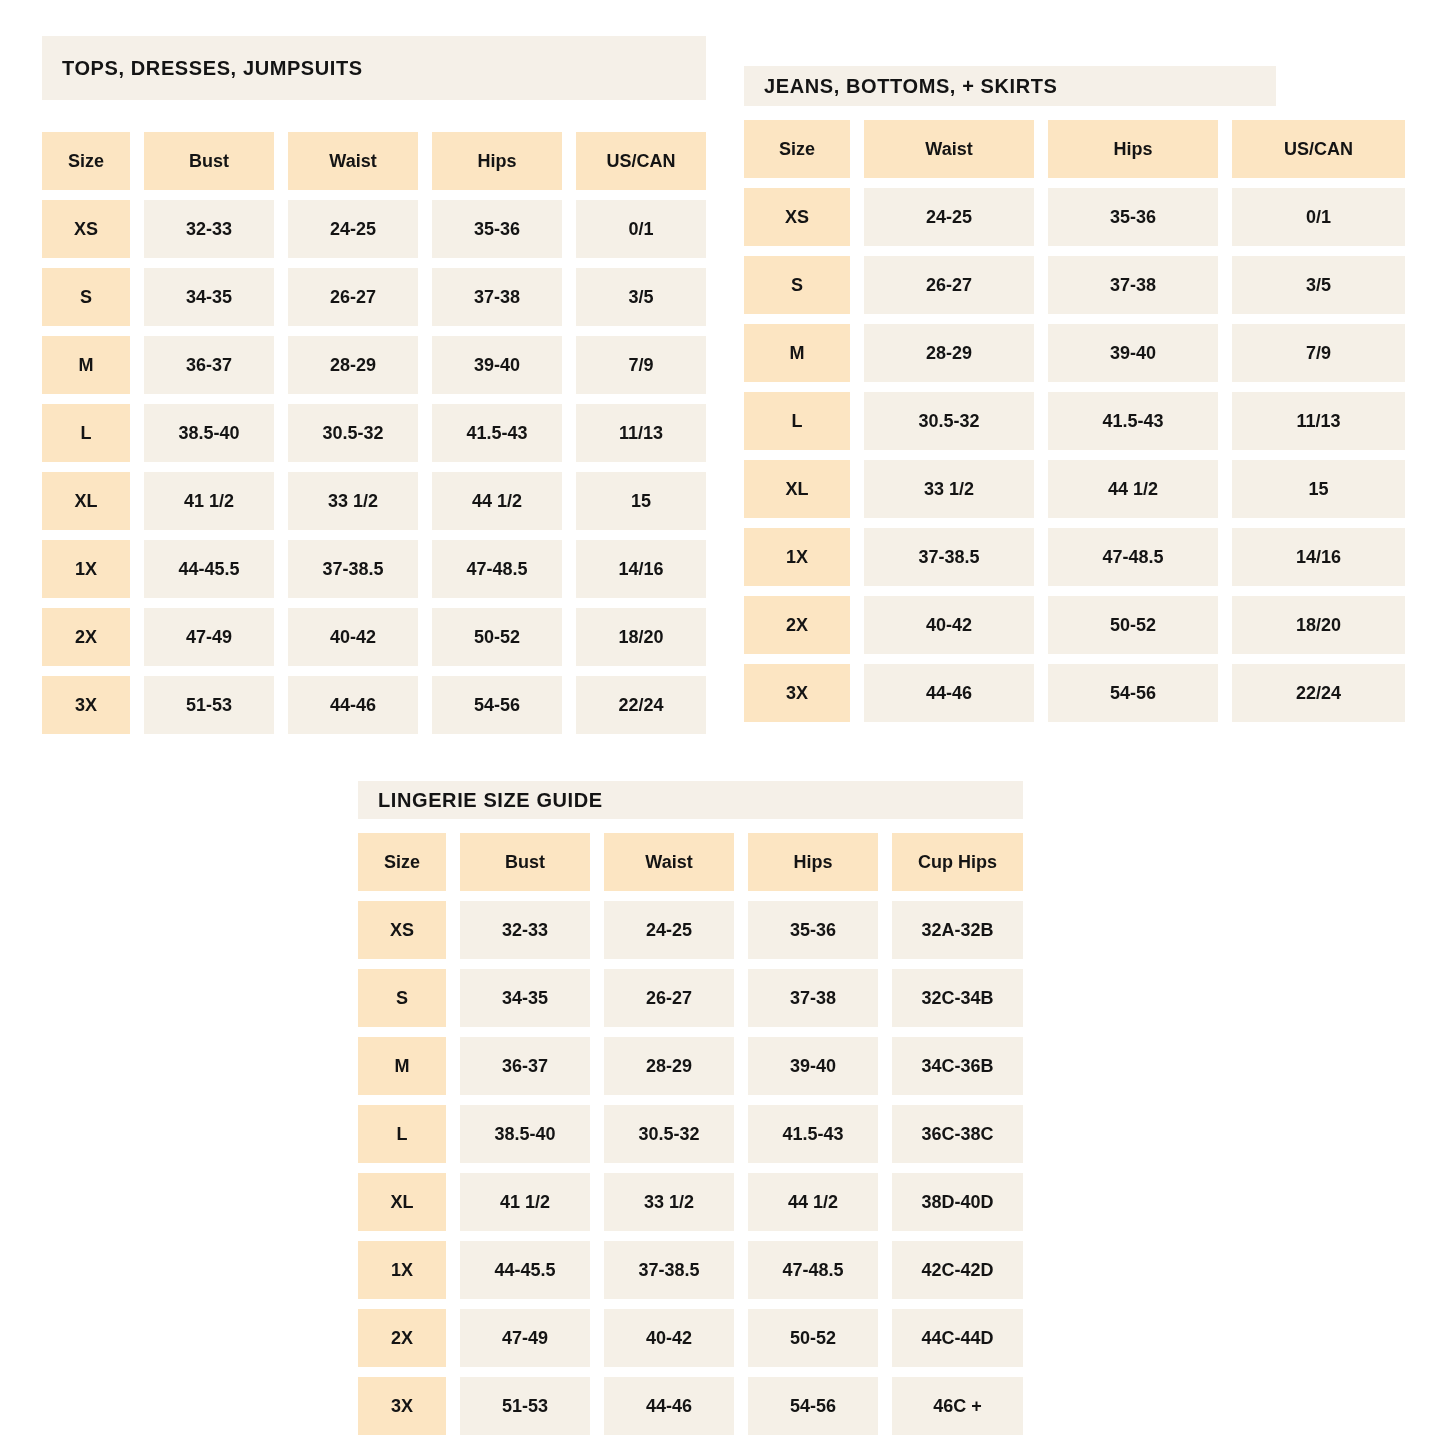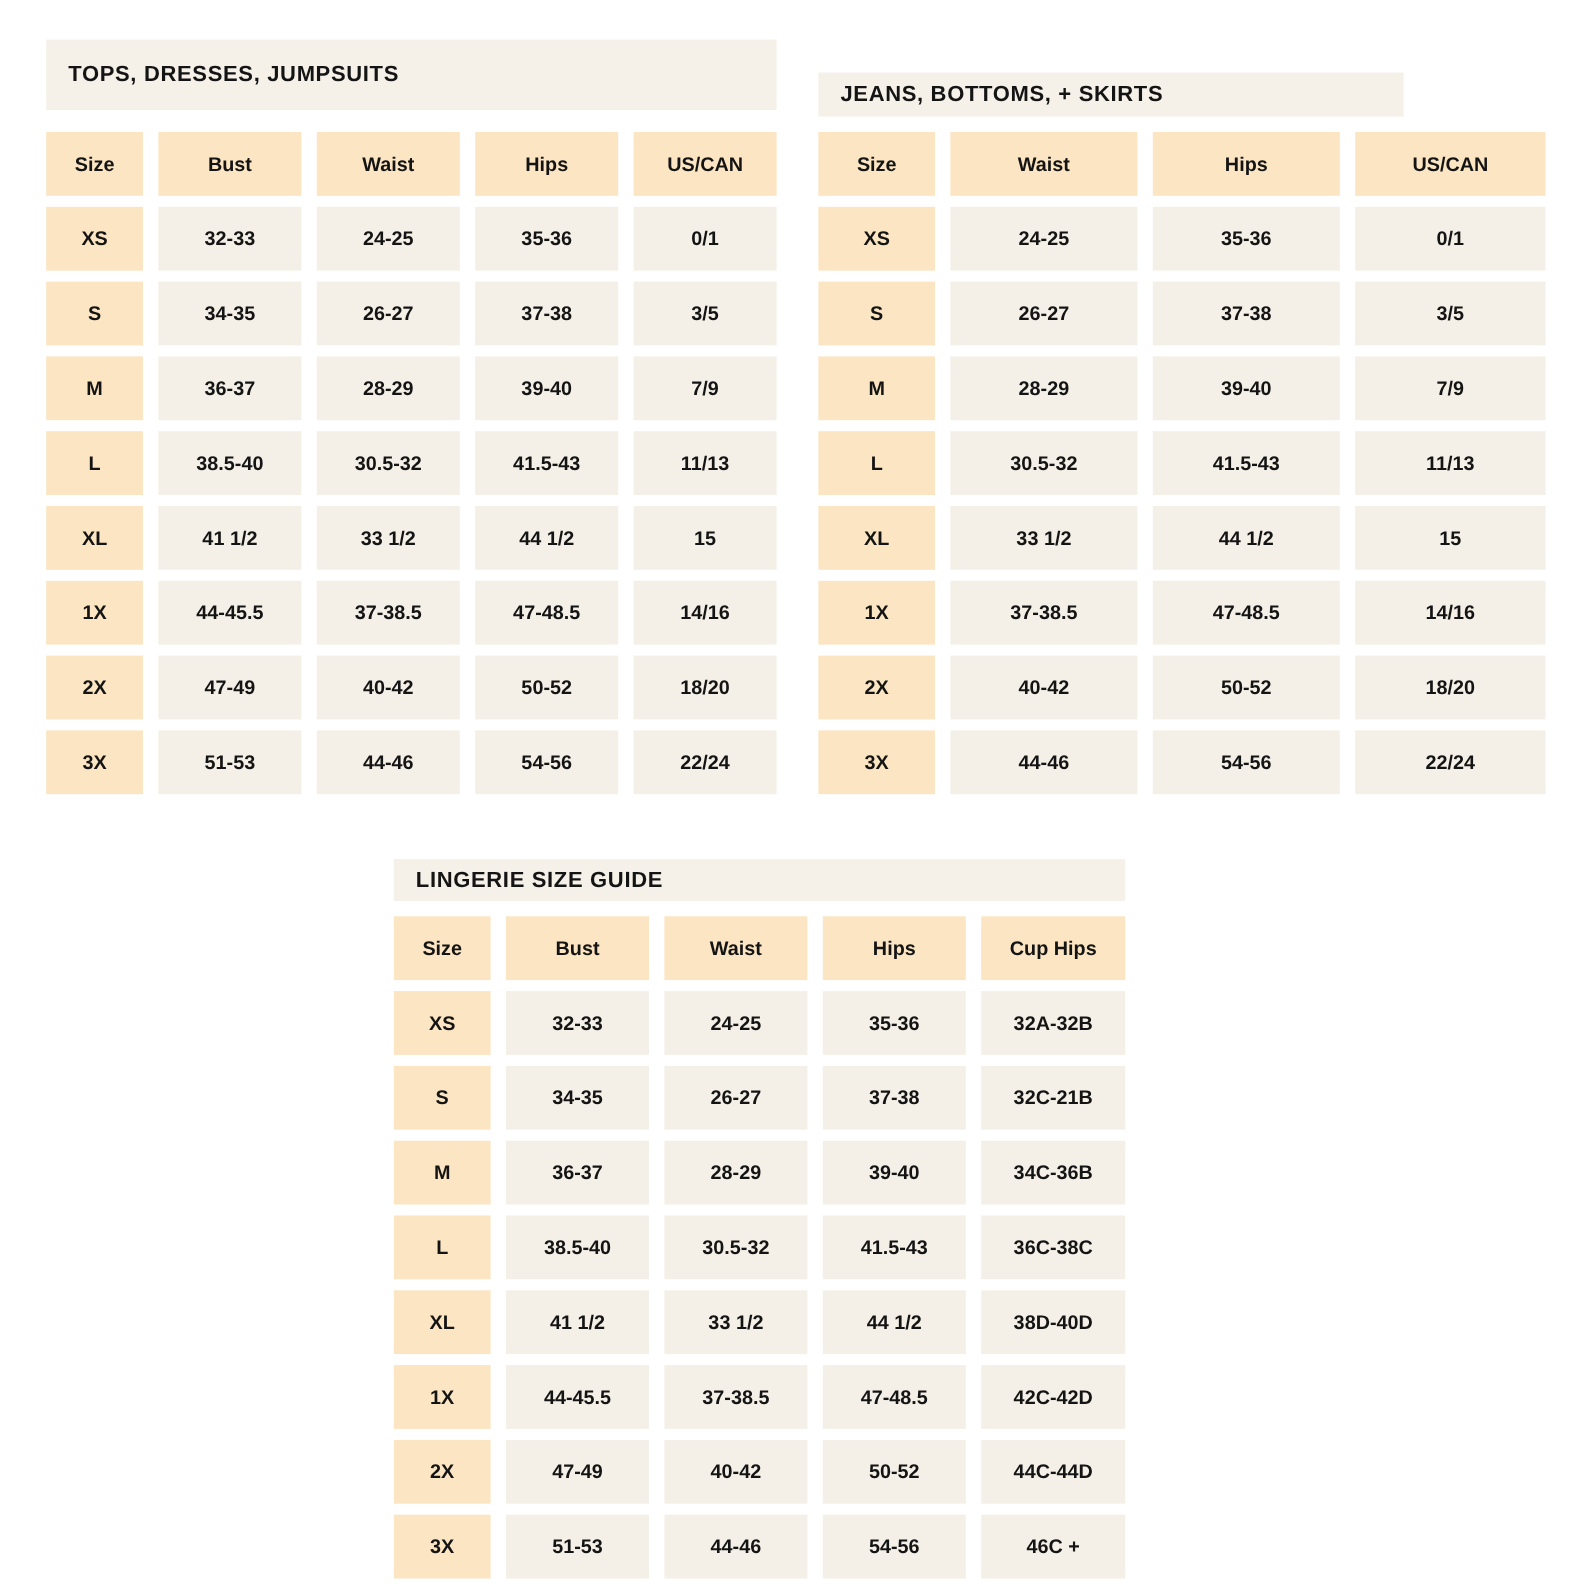--- a/index.html
+++ b/index.html
@@ -17,21 +17,21 @@
   .table-block{position:absolute;}
   #block-tops{left:42px;top:36px;width:664px;}
   #block-jeans{left:744px;top:66px;width:532px;}
   #block-lingerie{left:358px;top:745px;width:665px;}
 
   .banner{
     background:var(--banner_bg);
     display:flex;flex-direction:column;justify-content:center;
     padding-left:20px;
   }
-  #block-tops .banner{height:64px;margin-bottom:20px;}
+  #block-tops .banner{height:64px;margin-bottom:32px;}
   #block-jeans .banner{height:40px;margin-bottom:14px;}
   #block-lingerie .banner{height:38px;margin-bottom:14px;margin-top:36px;}
 
   .banner .title{
     font-size:20px;font-weight:bold;letter-spacing:0.6px;
     line-height:23px;white-space:nowrap;
   }
   .banner .subtitle{
     font-size:13.5px;font-weight:bold;letter-spacing:0.4px;
     line-height:17px;white-space:nowrap;
@@ -166,21 +166,21 @@
         <div class="cell head">Cup Hips</div>
         <div class="cell size">XS</div>
         <div class="cell data">32-33</div>
         <div class="cell data">24-25</div>
         <div class="cell data">35-36</div>
         <div class="cell data">32A-32B</div>
         <div class="cell size">S</div>
         <div class="cell data">34-35</div>
         <div class="cell data">26-27</div>
         <div class="cell data">37-38</div>
-        <div class="cell data">32C-21B</div>
+        <div class="cell data">32C-34B</div>
         <div class="cell size">M</div>
         <div class="cell data">36-37</div>
         <div class="cell data">28-29</div>
         <div class="cell data">39-40</div>
         <div class="cell data">34C-36B</div>
         <div class="cell size">L</div>
         <div class="cell data">38.5-40</div>
         <div class="cell data">30.5-32</div>
         <div class="cell data">41.5-43</div>
         <div class="cell data">36C-38C</div>

